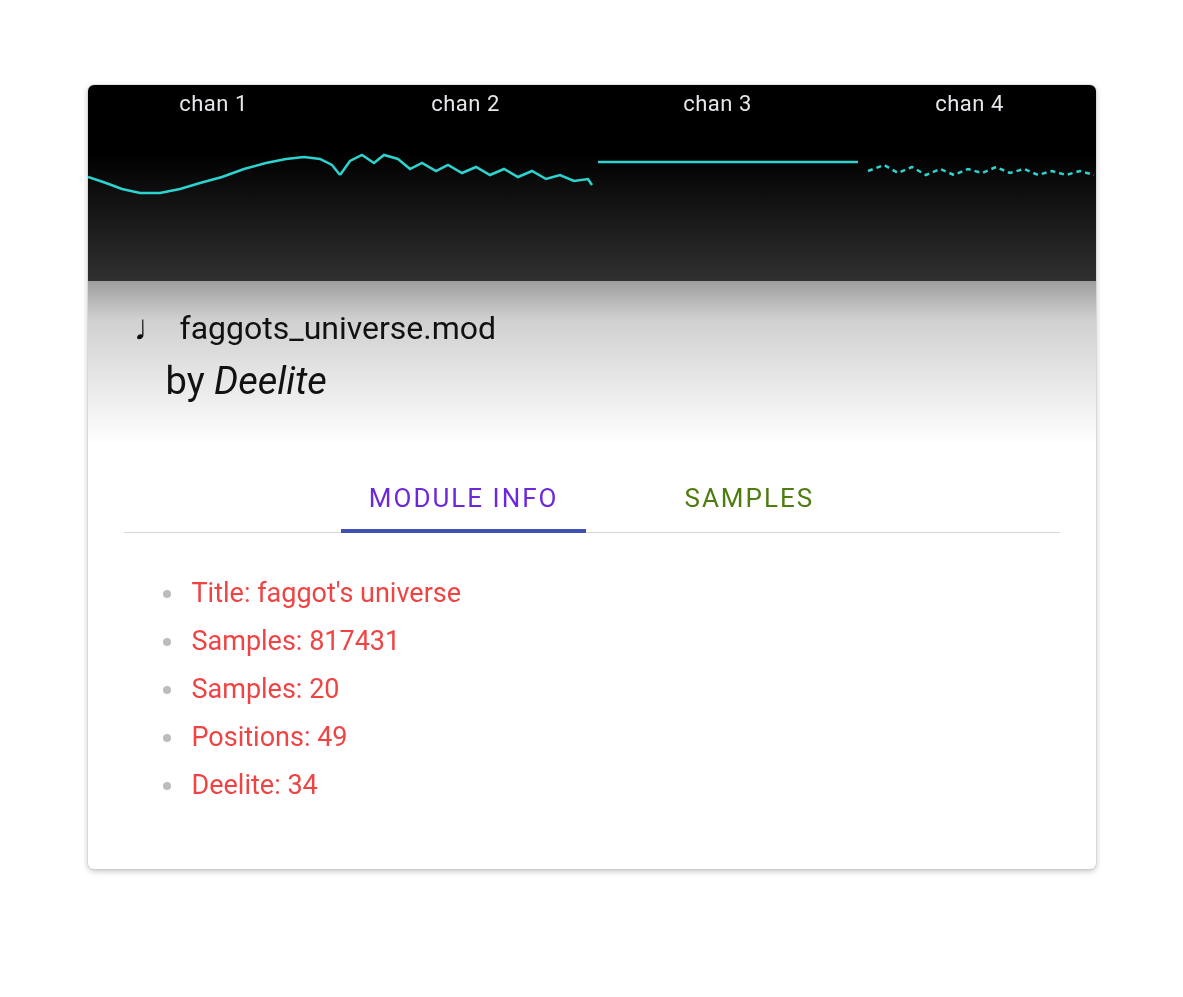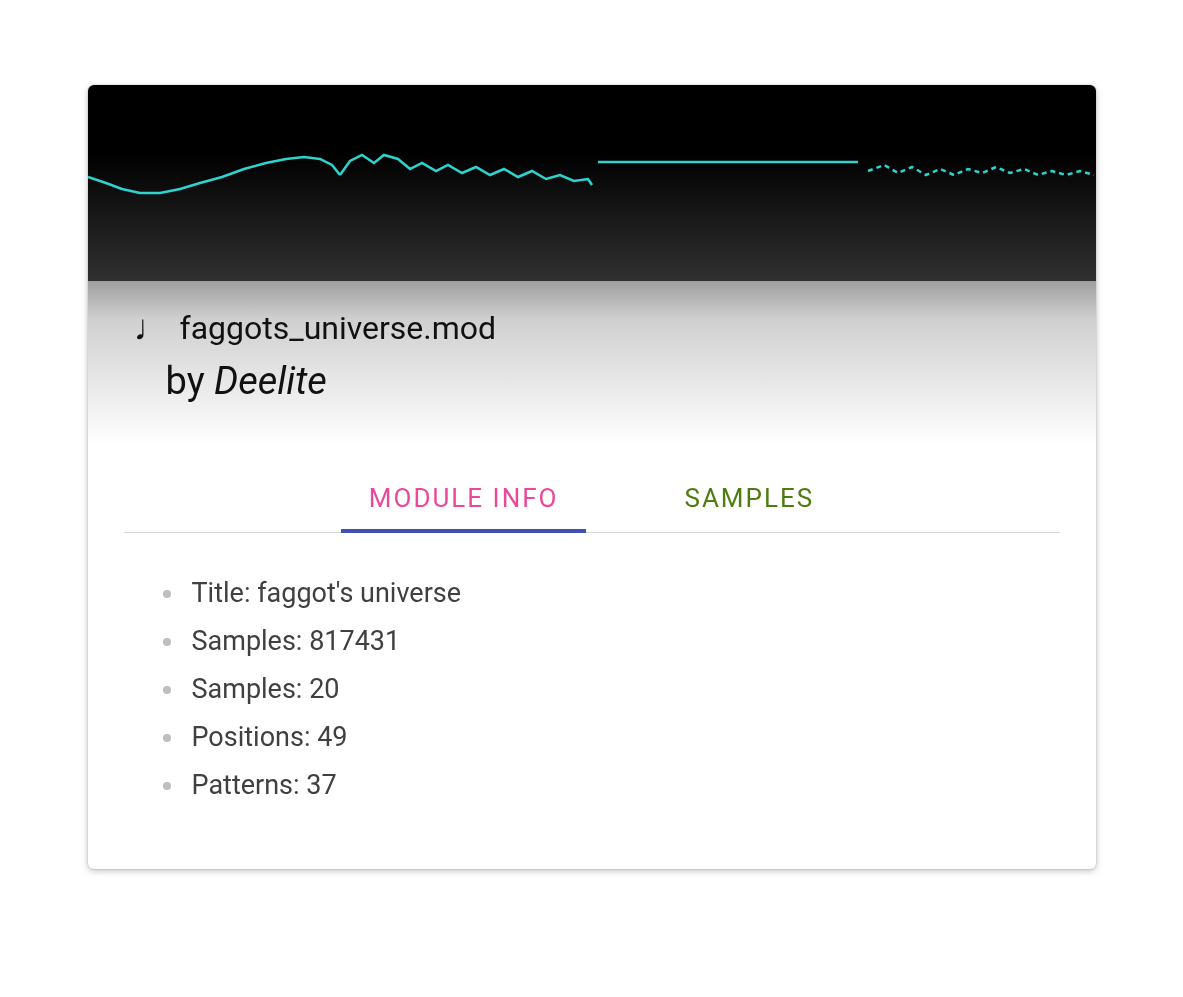--- a/index.html
+++ b/index.html
@@ -82,42 +82,48 @@
     padding: 10px 28px 16px 28px;
     font-size: 26px;
     letter-spacing: 2px;
     color: #4d7c0f;
     cursor: pointer;
     border-bottom: 4px solid transparent;
     margin-bottom: -1px;
     user-select: none;
   }
   .tab.active {
-    color: #ec4899;
+    color: #6d28d9;
     border-bottom-color: #3f51b5;
   }
 
   
   .info {
     padding: 36px 70px 60px 98px;
   }
   .info ul { list-style: disc; color: #bdbdbd; }
   .info li {
     font-size: 27px;
     line-height: 1.78;
     padding-left: 6px;
   }
-  .info li span { color: #404040; }
+  .info li span { color: #ef4444; }
 </style>
 </head>
 <body>
 
 <div class="card">
 
   <div class="vis">
+    <div class="vis-labels">
+      <div class="vis-label">chan 1</div>
+      <div class="vis-label">chan 2</div>
+      <div class="vis-label">chan 3</div>
+      <div class="vis-label">chan 4</div>
+    </div>
     <svg viewBox="0 0 1008 196" preserveAspectRatio="none">
 
       <path class="wave" d="M0 92 L18 98 L34 104 L52 108 L72 108 L92 104 L112 98 L134 92 L156 84 L178 78 L198 74 L216 72 L232 74 L244 80 L252 90"></path>
 
       <path class="wave" d="M252 90 L262 76 L274 70 L286 78 L296 70 L310 74 L322 84 L334 78 L348 86 L360 80 L374 88 L388 82 L402 90 L416 84 L430 92 L444 86 L458 94 L472 90 L486 96 L500 94 L504 100"></path>
 
       <path class="wave" d="M510 77 L770 77"></path>
 
       <g>
         <path class="wave" stroke-dasharray="5 4" d="M780 86 L796 80 L810 88 L824 82 L838 90 L852 84 L866 90 L880 84 L894 88 L908 82 L922 88 L936 84 L950 90 L964 86 L978 90 L992 86 L1006 90"></path>
@@ -148,18 +154,18 @@
       <li>
         <span>Samples: </span><span>817431</span>
       </li>
       <li>
         <span>Samples: </span><span>20</span>
       </li>
       <li>
         <span>Positions: </span><span>49</span>
       </li>
       <li>
-        <span>Patterns: </span><span>37</span>
+        <span>Deelite: </span><span>34</span>
       </li>
     </ul>
   </div>
 
 </div>
 
 </body></html>

